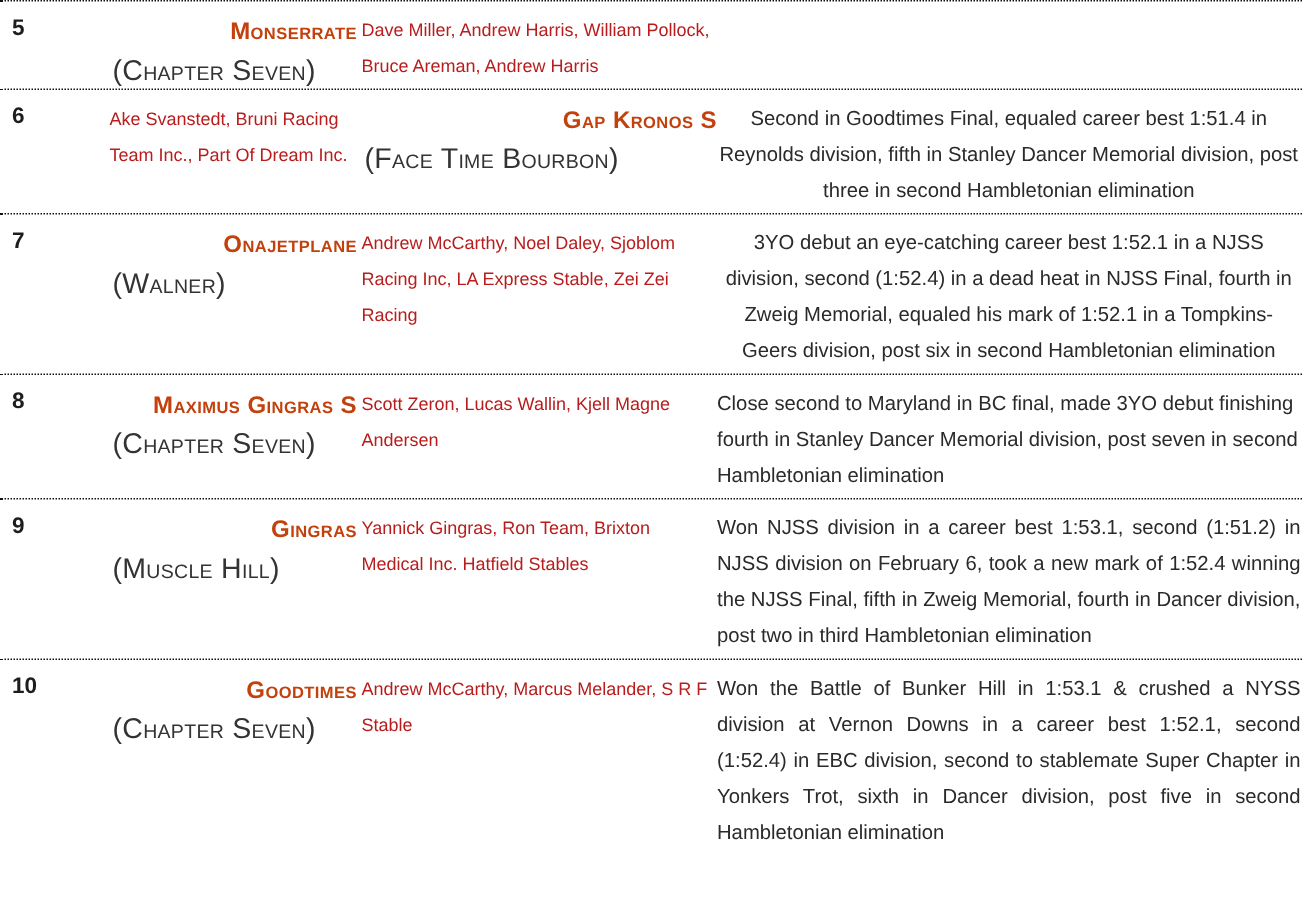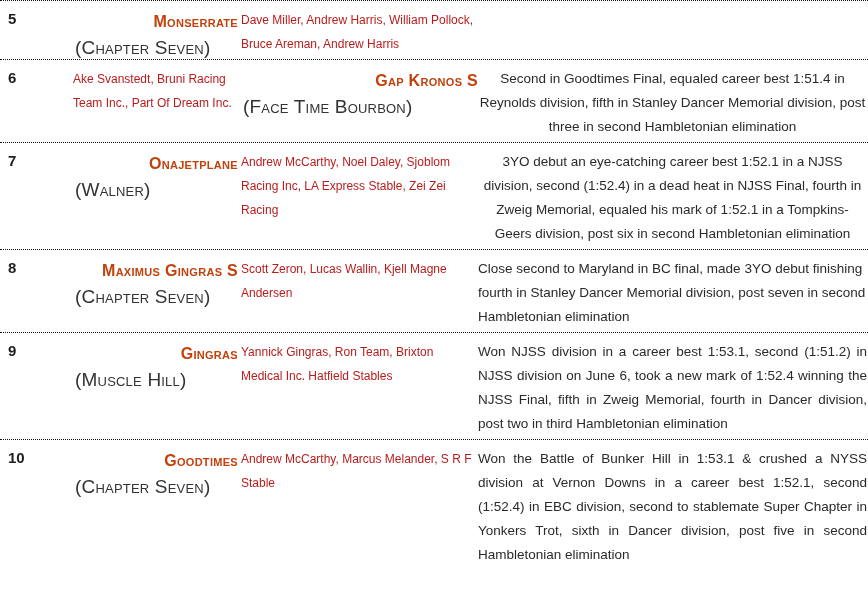--- a/index.html
+++ b/index.html
@@ -111,21 +111,21 @@
     <div class="cell notes" style="text-align: left;">Close second to Maryland in BC final, made 3YO debut finishing fourth in Stanley Dancer Memorial division, post seven in second Hambletonian elimination</div>
   </div>
 
   <div class="row">
     <div class="cell num">9</div>
     <div class="cell name-cell">
       <div class="horse">Gingras</div>
       <div class="sire">(Muscle Hill)</div>
     </div>
     <div class="cell owners">Yannick Gingras, Ron Team, Brixton Medical Inc. Hatfield Stables</div>
-    <div class="cell notes" style="text-align: justify;">Won NJSS division in a career best 1:53.1, second (1:51.2) in NJSS division on June 6, took a new mark of 1:52.4 winning the NJSS Final, fifth in Zweig Memorial, fourth in Dancer division, post two in third Hambletonian elimination</div>
+    <div class="cell notes" style="text-align: justify;">Won NJSS division in a career best 1:53.1, second (1:51.2) in NJSS division on February 6, took a new mark of 1:52.4 winning the NJSS Final, fifth in Zweig Memorial, fourth in Dancer division, post two in third Hambletonian elimination</div>
   </div>
 
   <div class="row">
     <div class="cell num">10</div>
     <div class="cell name-cell">
       <div class="horse">Goodtimes</div>
       <div class="sire">(Chapter Seven)</div>
     </div>
     <div class="cell owners">Andrew McCarthy, Marcus Melander, S R F Stable</div>
     <div class="cell notes" style="text-align: justify;">Won the Battle of Bunker Hill in 1:53.1 &amp; crushed a NYSS division at Vernon Downs in a career best 1:52.1, second (1:52.4) in EBC division, second to stablemate Super Chapter in Yonkers Trot, sixth in Dancer division, post five in second Hambletonian elimination</div>

